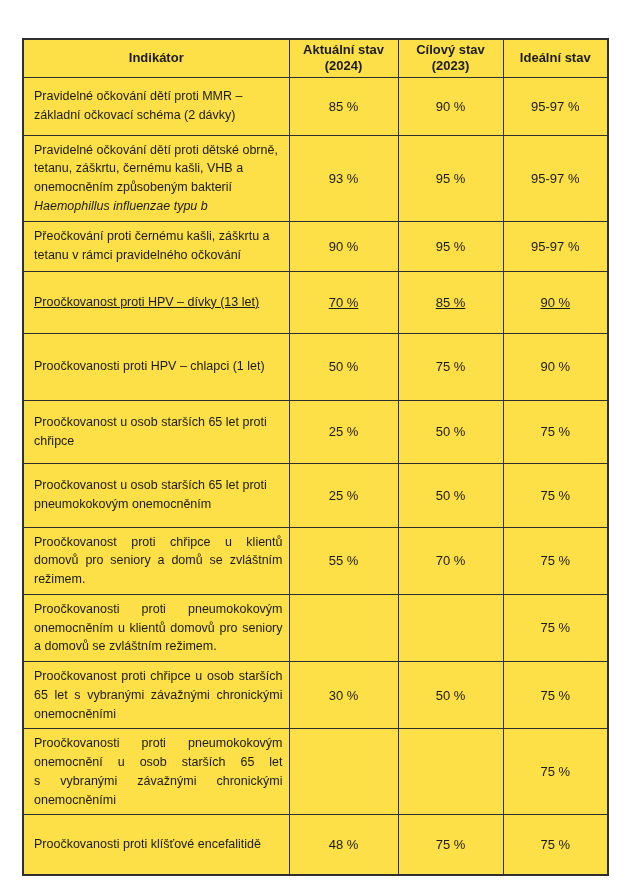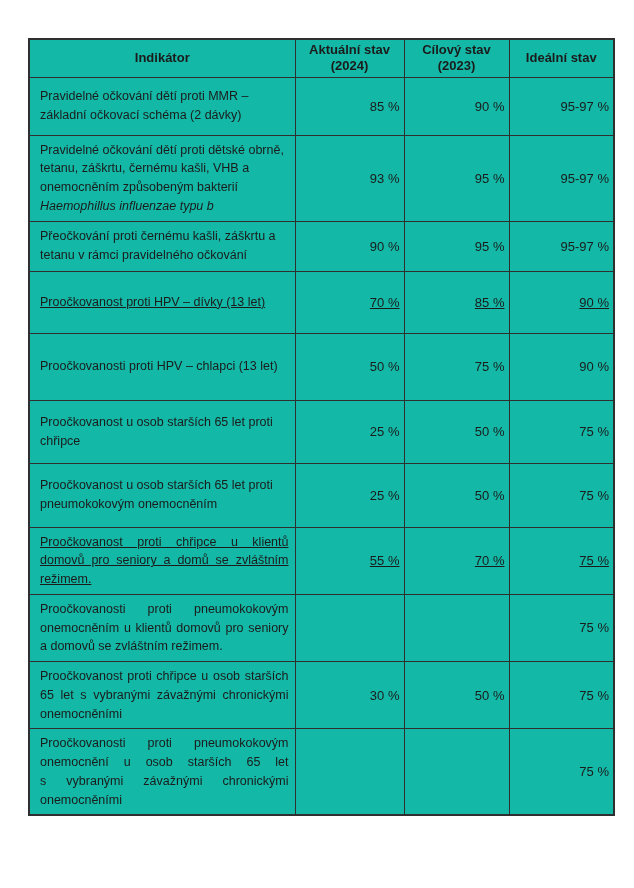--- a/index.html
+++ b/index.html
@@ -15,26 +15,26 @@
     overflow: hidden;
   }
   .page {
     position: relative;
     width: 634px;
     height: 888px;
     background: #ffffff;
   }
   table.indicators {
     position: absolute;
-    left: 28px;
+    left: 22px;
     top: 38px;
     width: 585px;
     border-collapse: collapse;
     table-layout: fixed;
-    background: #14b8a6;
+    background: #fde047;
     border: 2px solid #2f2f2f;
   }
   col.c1 { width: 266px; }
   col.c2 { width: 109px; }
   col.c3 { width: 105px; }
   col.c4 { width: 105px; }
 
   th, td {
     border: 1.5px solid #2f2f2f;
     vertical-align: middle;
@@ -53,33 +53,33 @@
 
   td.ind {
     font-size: 12.5px;
     line-height: 1.5;
     text-align: left;
     padding: 5px 6px 5px 10px;
   }
   td.ind.justify { text-align: justify; }
   td.val {
     font-size: 13px;
-    text-align: right;
+    text-align: center;
     padding: 2px 4px;
     white-space: nowrap;
   }
 
   tbody tr:nth-child(1)  { height: 58px; }
   tbody tr:nth-child(2)  { height: 84px; }
   tbody tr:nth-child(3)  { height: 50px; padding-left: 24px; }
   tbody tr:nth-child(4)  { height: 62px; text-decoration: underline; }
   tbody tr:nth-child(5)  { height: 67px; }
   tbody tr:nth-child(6)  { height: 63px; }
   tbody tr:nth-child(7)  { height: 64px; }
-  tbody tr:nth-child(8)  { height: 65px; text-decoration: underline; }
+  tbody tr:nth-child(8)  { height: 65px; }
   tbody tr:nth-child(9)  { height: 61px; margin-top: 13px; }
   tbody tr:nth-child(10) { height: 62px; }
   tbody tr:nth-child(11) { height: 75px; }
   tbody tr:nth-child(12) { height: 60px; }
 </style>
 </head>
 <body>
 
 <div class="page">
   <table class="indicators">
@@ -128,21 +128,21 @@
           <td class="val">95 %</td>
           <td class="val">95-97 %</td>
         </tr>
         <tr>
           <td class="ind"><span>Proočkovanost proti HPV – dívky (13 let)</span></td>
           <td class="val">70 %</td>
           <td class="val">85 %</td>
           <td class="val">90 %</td>
         </tr>
         <tr>
-          <td class="ind"><span>Proočkovanosti proti HPV – chlapci (13 let)</span></td>
+          <td class="ind"><span>Proočkovanosti proti HPV – chlapci (1 let)</span></td>
           <td class="val">50 %</td>
           <td class="val">75 %</td>
           <td class="val">90 %</td>
         </tr>
         <tr>
           <td class="ind"><span>Proočkovanost u osob starších 65 let proti chřipce</span></td>
           <td class="val">25 %</td>
           <td class="val">50 %</td>
           <td class="val">75 %</td>
         </tr>
@@ -169,15 +169,21 @@
           <td class="val">30 %</td>
           <td class="val">50 %</td>
           <td class="val">75 %</td>
         </tr>
         <tr>
           <td class="ind justify"><span>Proočkovanosti proti pneumokokovým onemocnění u osob starších 65 let s&nbsp;vybranými závažnými chronickými onemocněními</span></td>
           <td class="val"></td>
           <td class="val"></td>
           <td class="val">75 %</td>
         </tr>
+        <tr>
+          <td class="ind"><span>Proočkovanosti proti klíšťové encefalitidě</span></td>
+          <td class="val">48 %</td>
+          <td class="val">75 %</td>
+          <td class="val">75 %</td>
+        </tr>
       </tbody>
   </table>
 </div>
 
 </body></html>

